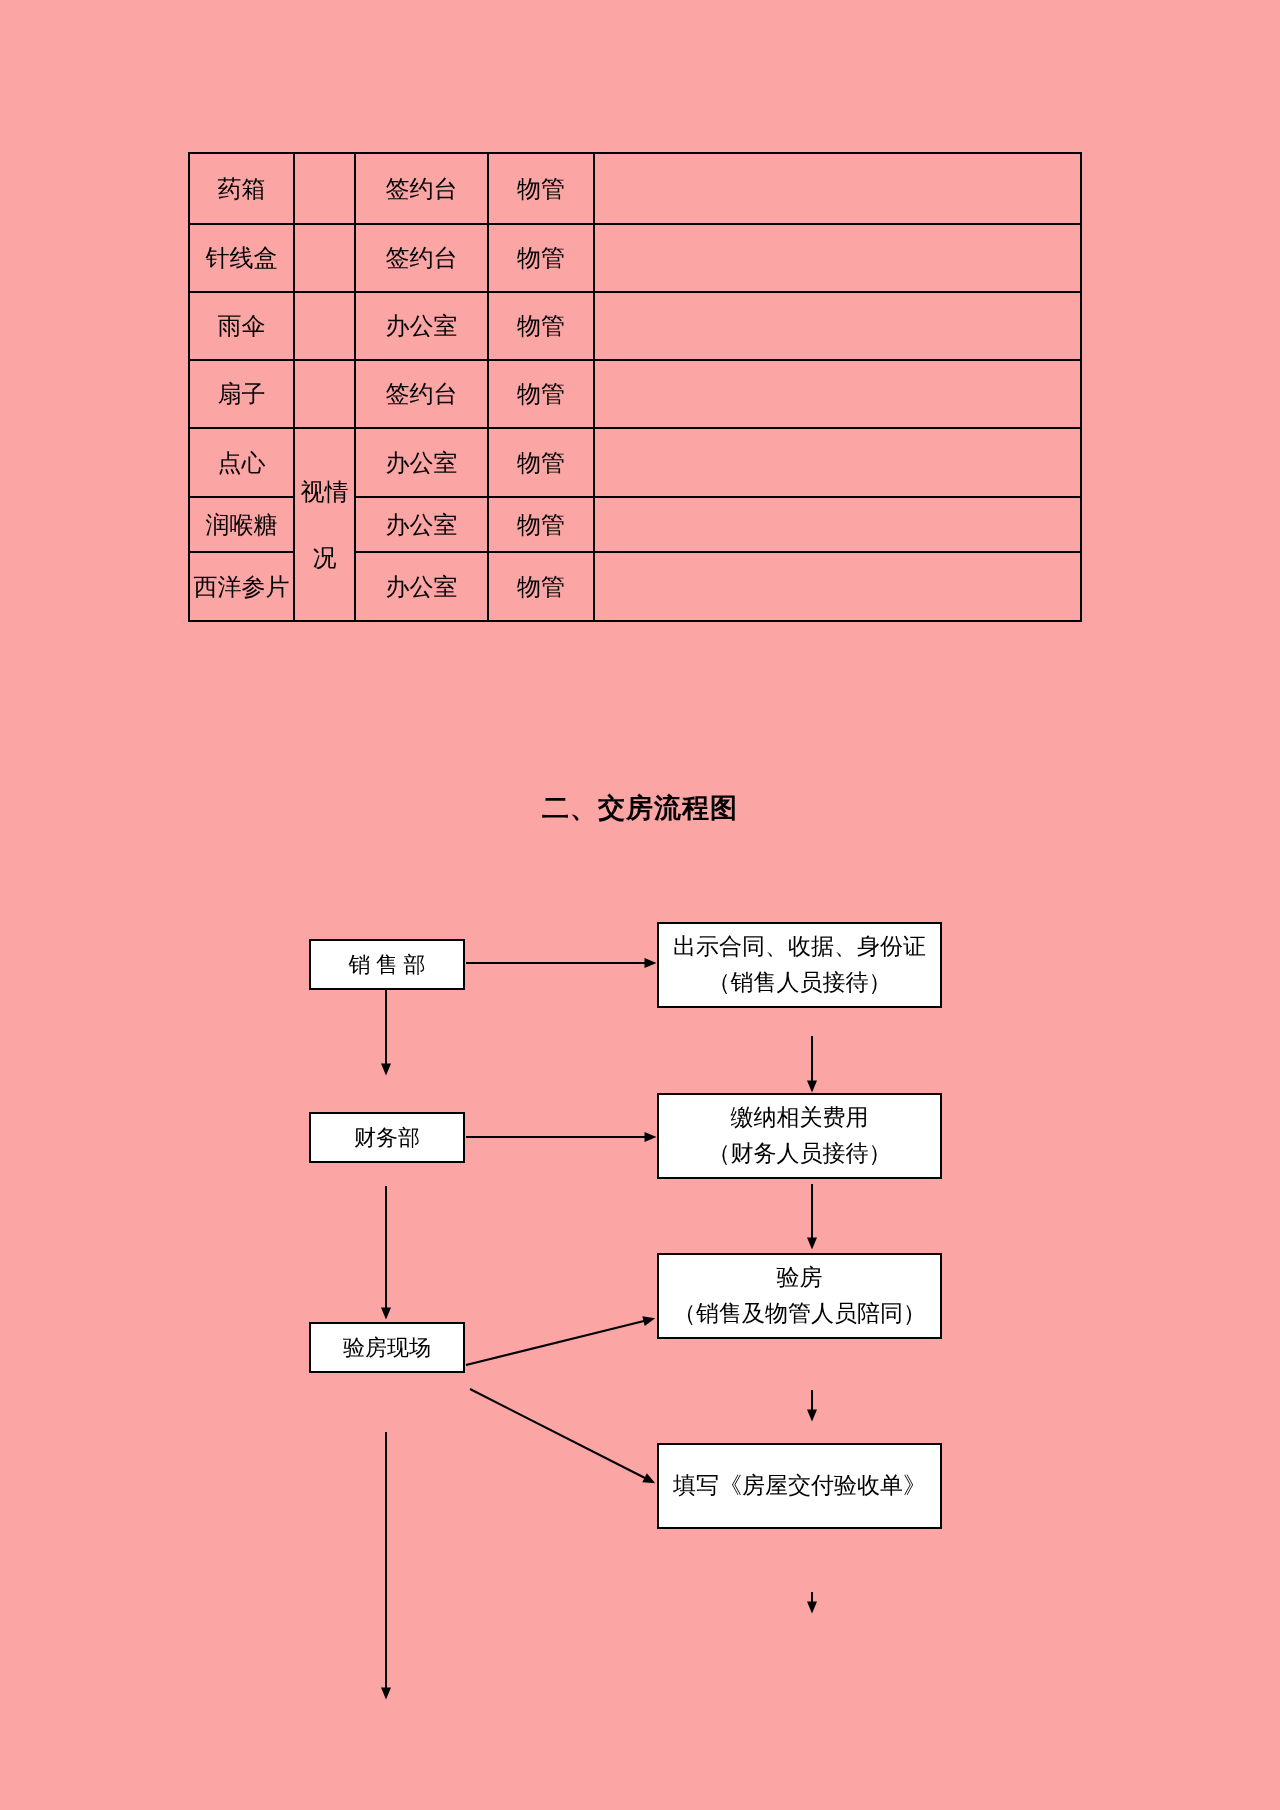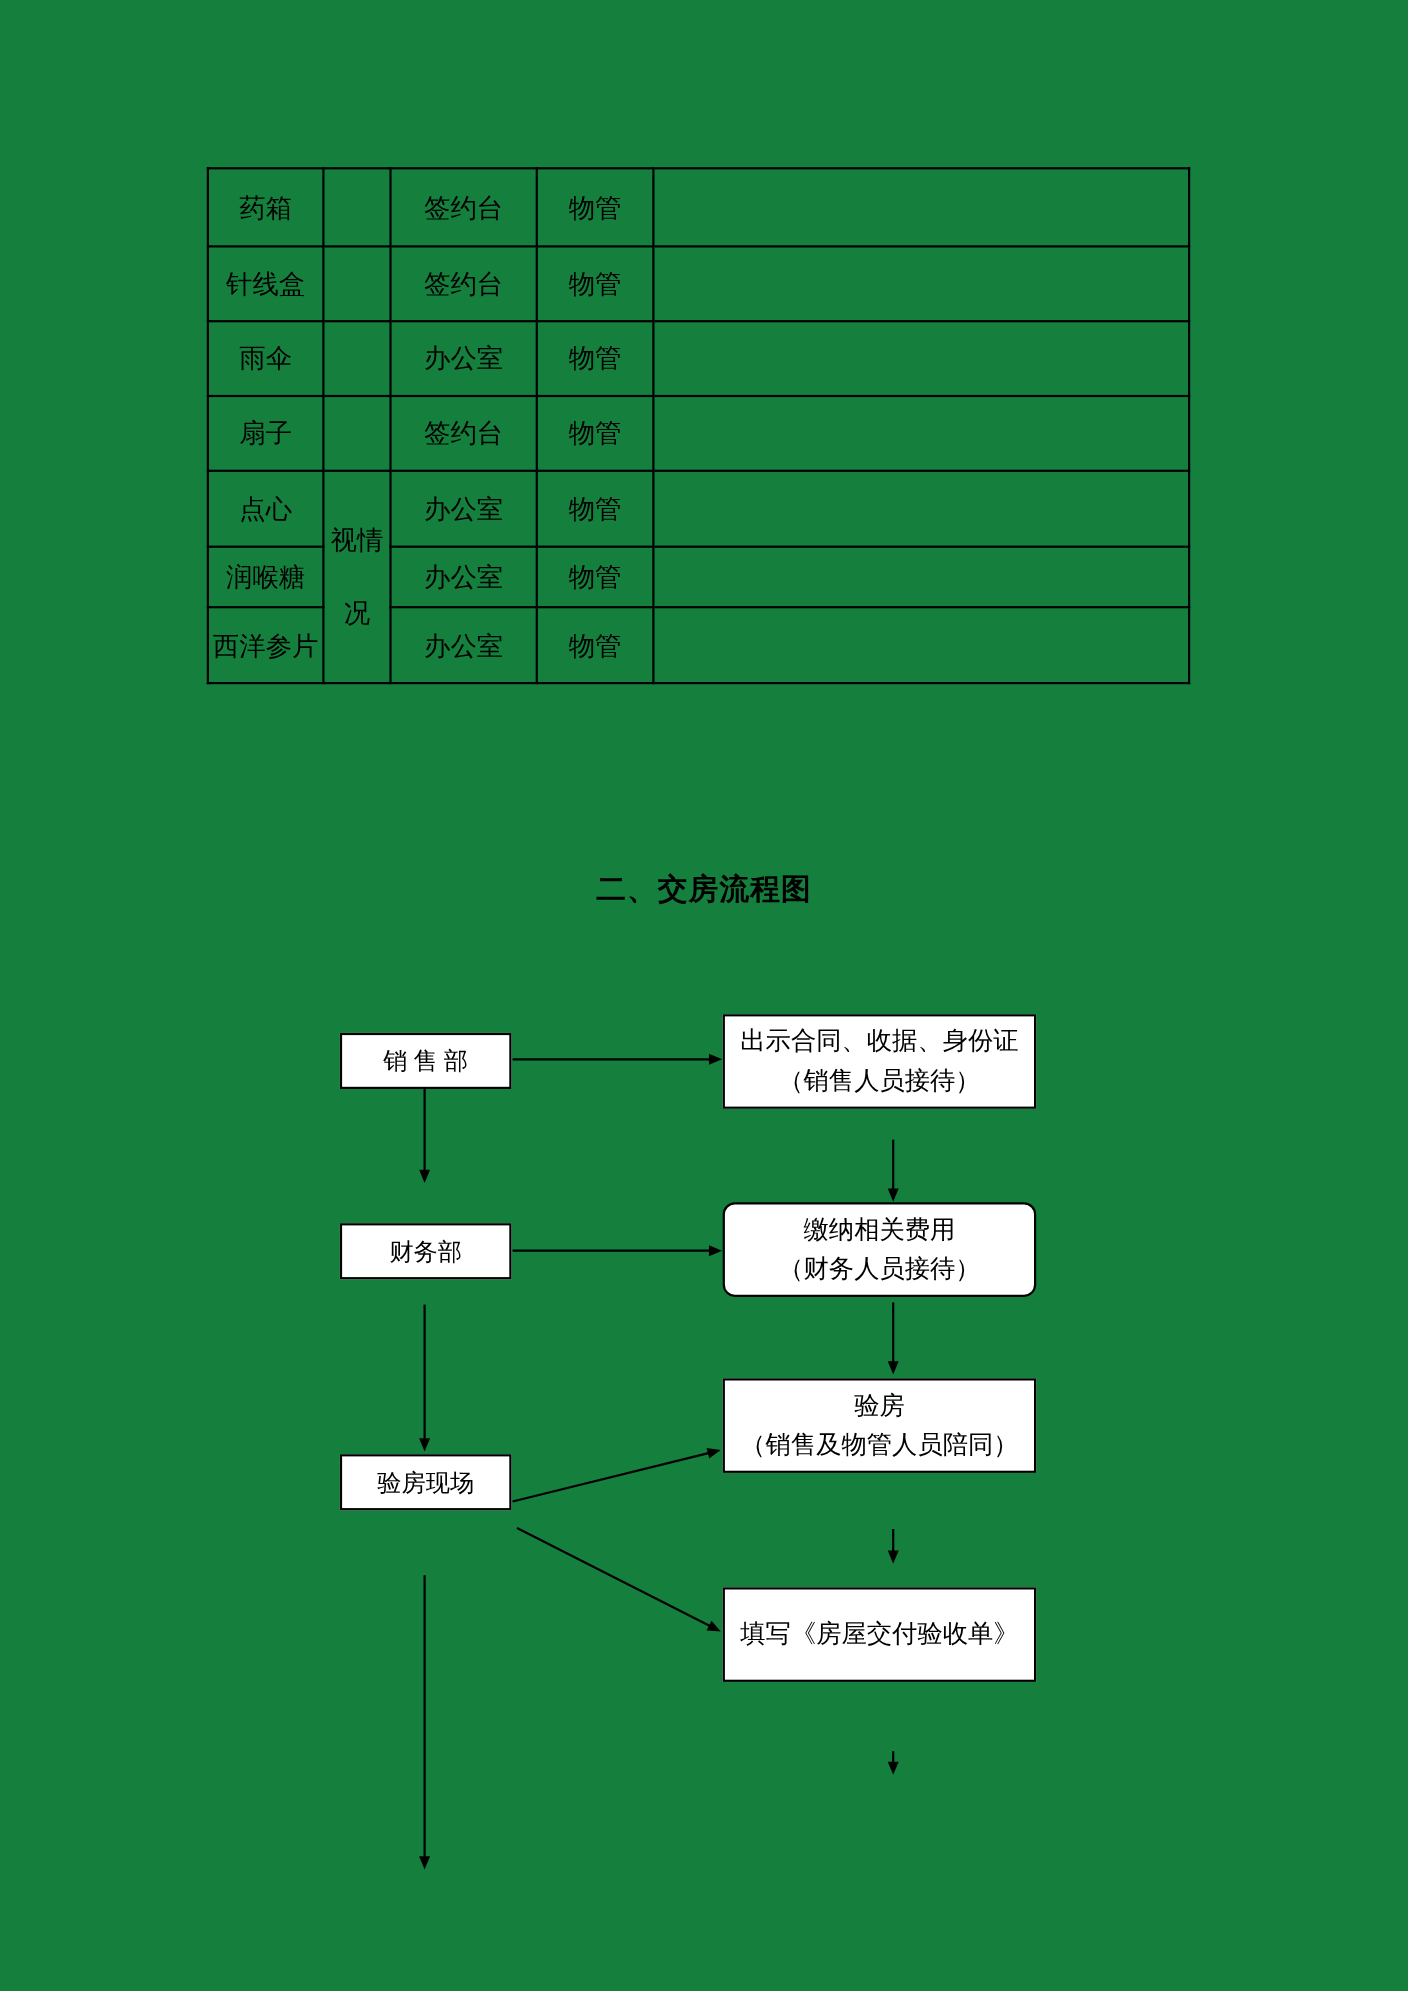--- a/index.html
+++ b/index.html
@@ -1,17 +1,17 @@
 <!DOCTYPE html>
 <html><head>
 <meta charset="utf-8">
 <style>
   html,body { margin:0; padding:0; background:#ffffff; }
   .page {
-    position:relative; width:1280px; height:1810px; background:#15803d;
+    position:relative; width:1280px; height:1810px; background:#fca5a5;
     font-family:"Liberation Serif","DejaVu Serif",serif; color:#000000;
     overflow:hidden;
   }
   
   table.supplies {
     position:absolute; left:188px; top:152px;
     border-collapse:collapse; table-layout:fixed; width:892px;
   }
   table.supplies td {
     border:2px solid #000000; padding:0; margin:0;
@@ -30,21 +30,21 @@
     position:absolute; box-sizing:border-box; border:2px solid #000000;
     background:#ffffff; display:flex; flex-direction:column;
     align-items:center; justify-content:center; text-align:center;
   }
   .fbox.small { left:309px; width:156px; height:51px; font-size:22px; }
   .fbox.big   { left:657px; width:285px; height:86px; font-size:23px; line-height:36px; }
   .l1 { top:939px; }
   .l2 { top:1112px; }
   .l3 { top:1322px; }
   .r1 { top:922px; }
-  .r2 { top:1093px;border-radius:11px; }
+  .r2 { top:1093px; }
   .r3 { top:1253px; }
   .r4 { top:1443px; }
 </style>
 </head>
 <body>
 
 <div class="page">
 
   <table class="supplies">
     <colgroup>

